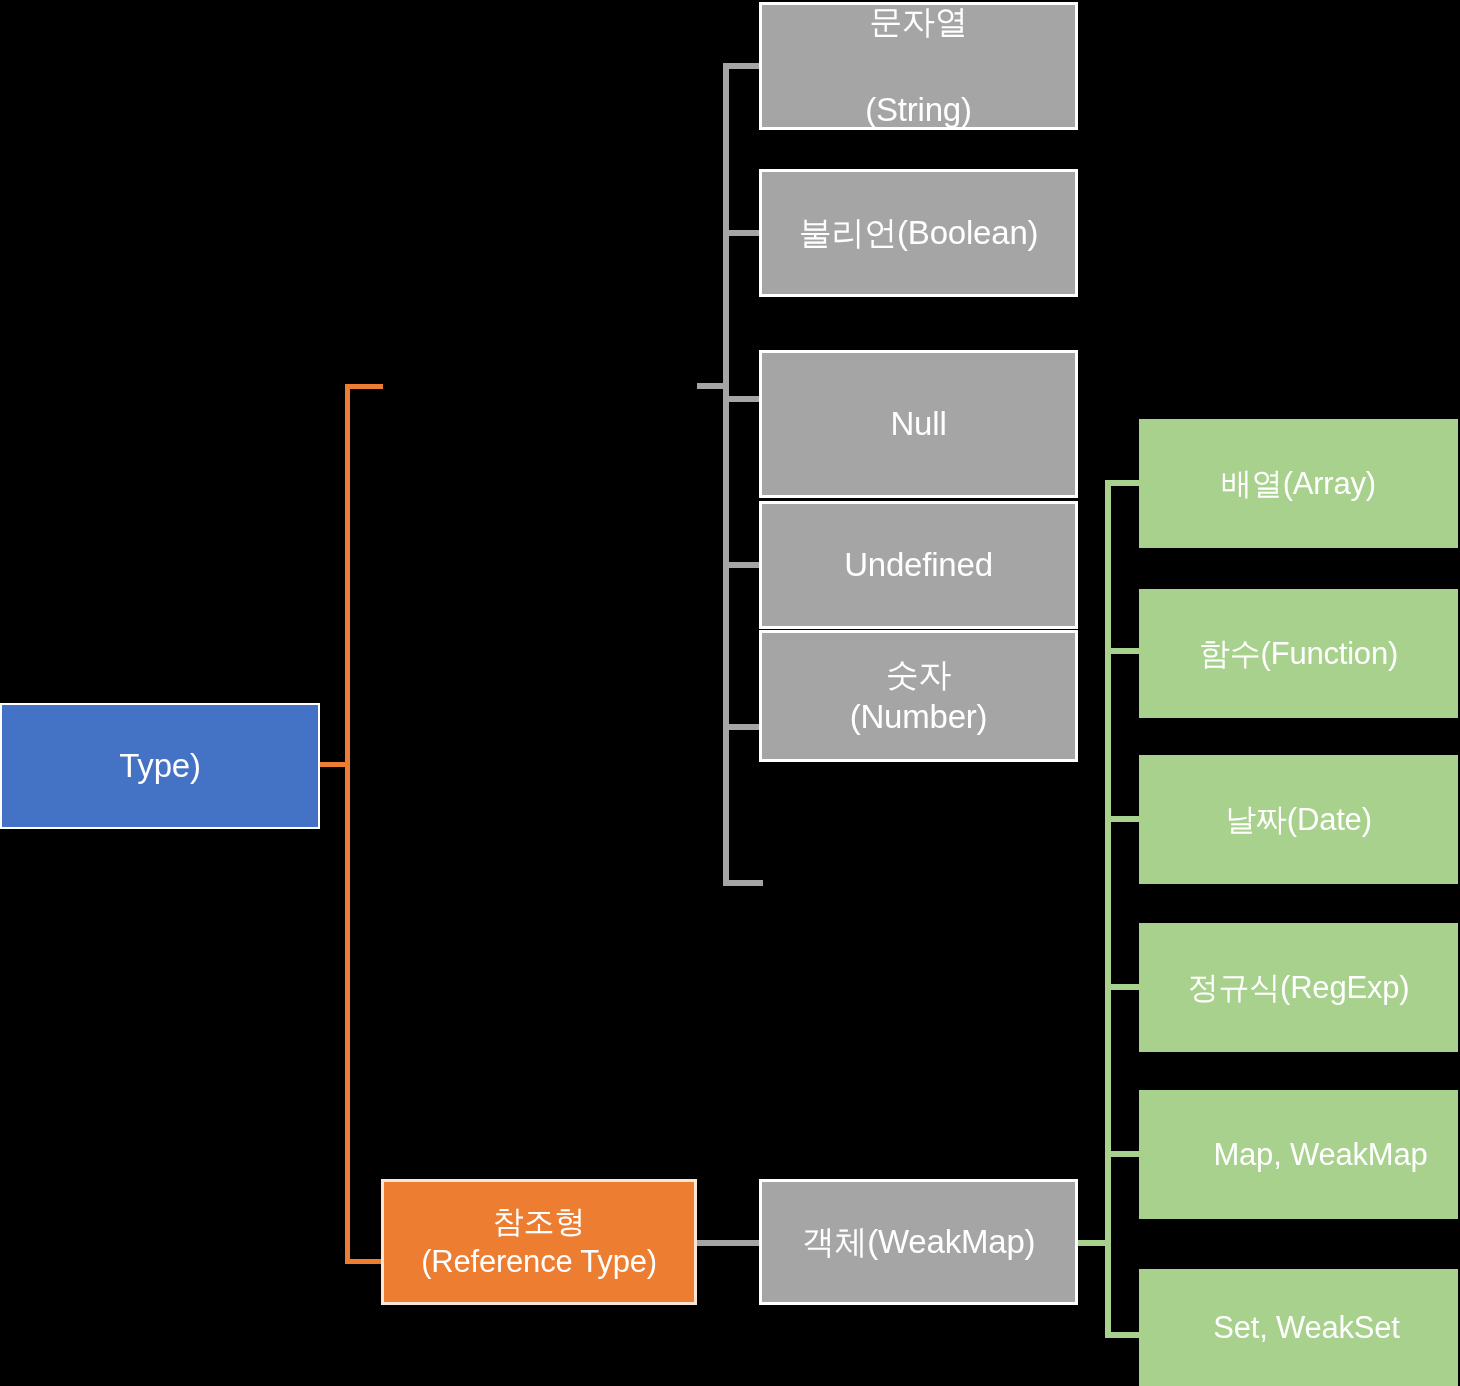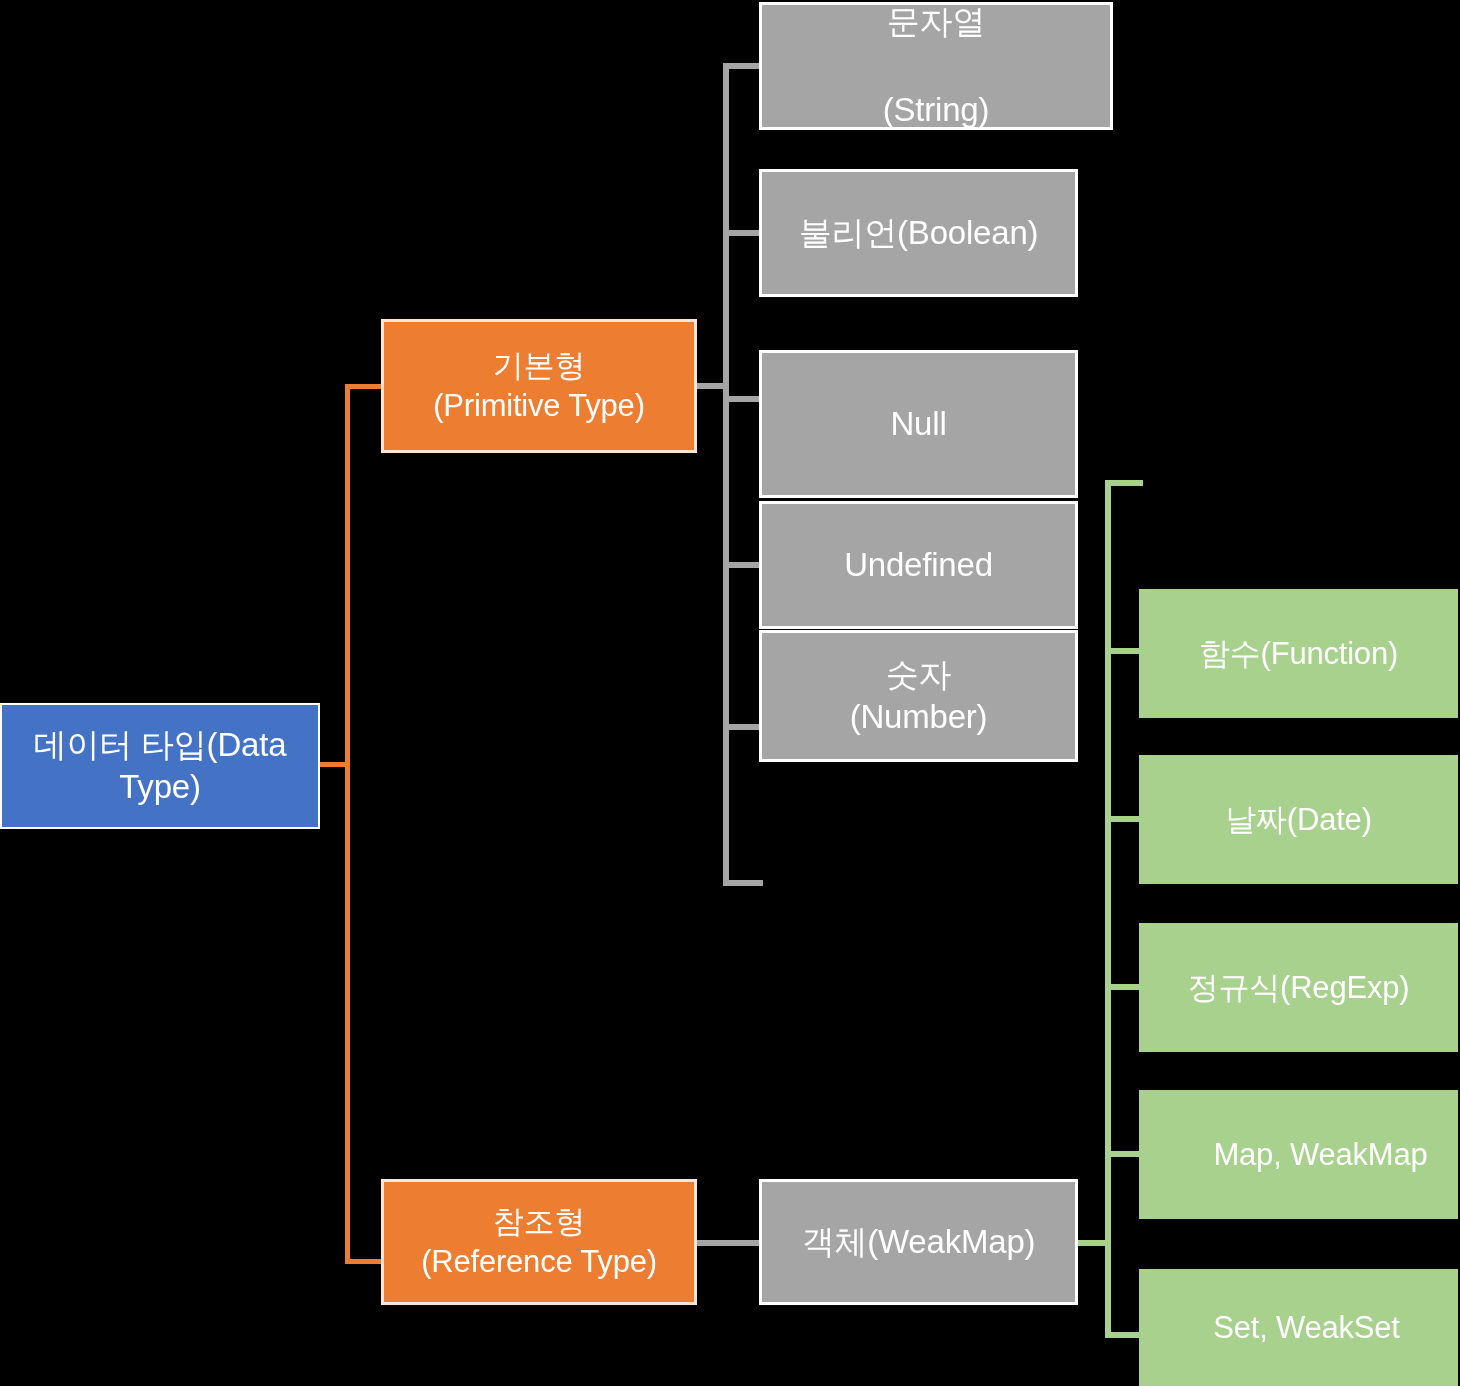--- a/index.html
+++ b/index.html
@@ -82,35 +82,30 @@
   <div class="conn conn-green" style="left:1078px; top:1240px; width:33px; height:6px;"></div>
   <div class="conn conn-green" style="left:1105px; top:480px; width:6px; height:858px;"></div>
   <div class="conn conn-green" style="left:1105px; top:480px; width:38px; height:6px;"></div>
   <div class="conn conn-green" style="left:1105px; top:648px; width:38px; height:6px;"></div>
   <div class="conn conn-green" style="left:1105px; top:816px; width:38px; height:6px;"></div>
   <div class="conn conn-green" style="left:1105px; top:984px; width:38px; height:6px;"></div>
   <div class="conn conn-green" style="left:1105px; top:1151px; width:38px; height:6px;"></div>
   <div class="conn conn-green" style="left:1105px; top:1332px; width:38px; height:6px;"></div>
 
   <div class="node node-root" style="left:0px; top:703px; width:320px; height:126px;">
-    <span class="line1">데이터 타입(Data</span>
     <span class="line2">Type)</span>
   </div>
 
-  <div class="node node-cat" style="left:381px; top:319px; width:316px; height:134px;">
-    <span class="line1">기본형</span>
-    <span class="line2">(Primitive Type)</span>
-  </div>
 
   <div class="node node-cat" style="left:381px; top:1179px; width:316px; height:126px;">
     <span class="line1">참조형</span>
     <span class="line2">(Reference Type)</span>
   </div>
 
-  <div class="node node-gray" style="left:759px; top:2px; width:354px; height:128px;gap:46px;">
+  <div class="node node-gray" style="left:759px; top:2px; width:319px; height:128px;gap:46px;">
     <span class="line1">문자열</span>
     <span class="line2">(String)</span>
   </div>
 
   <div class="node node-gray" style="left:759px; top:169px; width:319px; height:128px;">
     <span class="line1">불리언(Boolean)</span>
   </div>
 
   <div class="node node-gray" style="left:759px; top:350px; width:319px; height:148px;align-items:center;">
     <span class="line1">Null</span>
@@ -123,20 +118,23 @@
   <div class="node node-gray" style="left:759px; top:630px; width:319px; height:132px;">
     <span class="line1">숫자</span>
     <span class="line2">(Number)</span>
   </div>
 
 
   <div class="node node-gray" style="left:759px; top:1179px; width:319px; height:126px;">
     <span class="line1">객체(WeakMap)</span>
   </div>
 
+  <div class="node node-green" style="left:1139px; top:419px; width:319px; height:129px;">
+    <span class="line1">배열(Array)</span>
+  </div>
 
   <div class="node node-green" style="left:1139px; top:589px; width:319px; height:129px;">
     <span class="line1">함수(Function)</span>
   </div>
 
   <div class="node node-green" style="left:1139px; top:755px; width:319px; height:129px;">
     <span class="line1">날짜(Date)</span>
   </div>
 
   <div class="node node-green" style="left:1139px; top:923px; width:319px; height:129px;">

